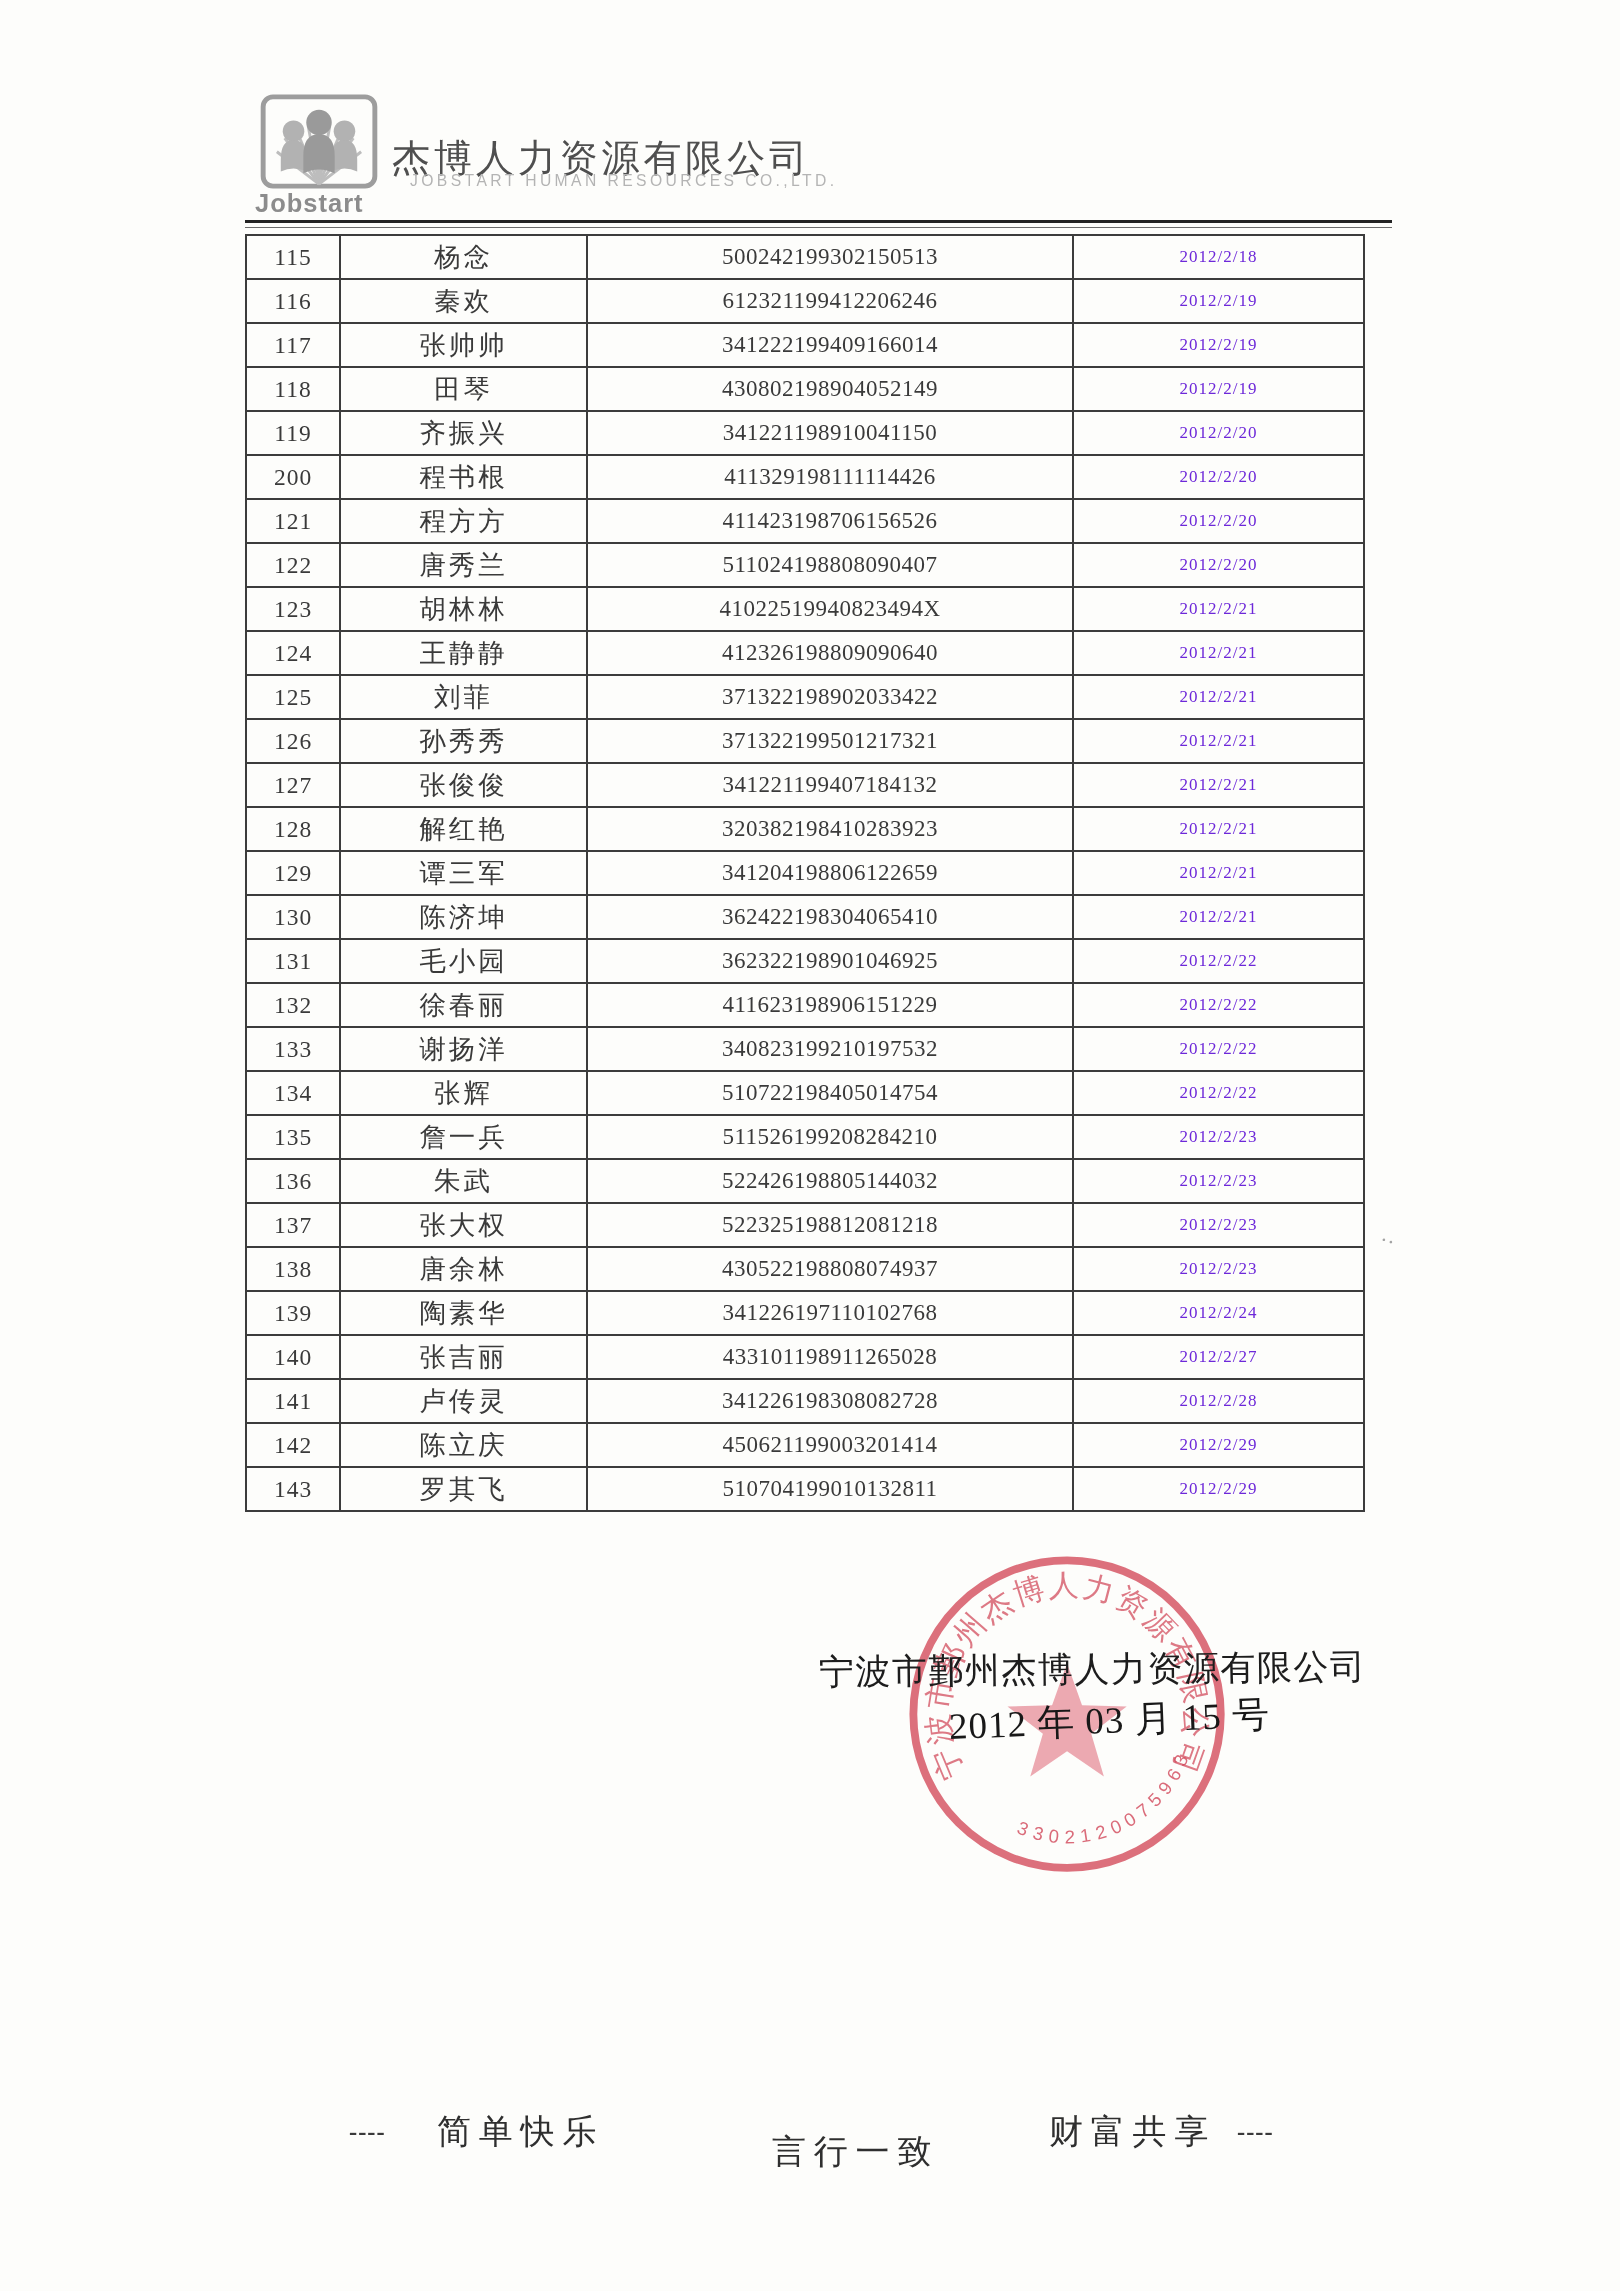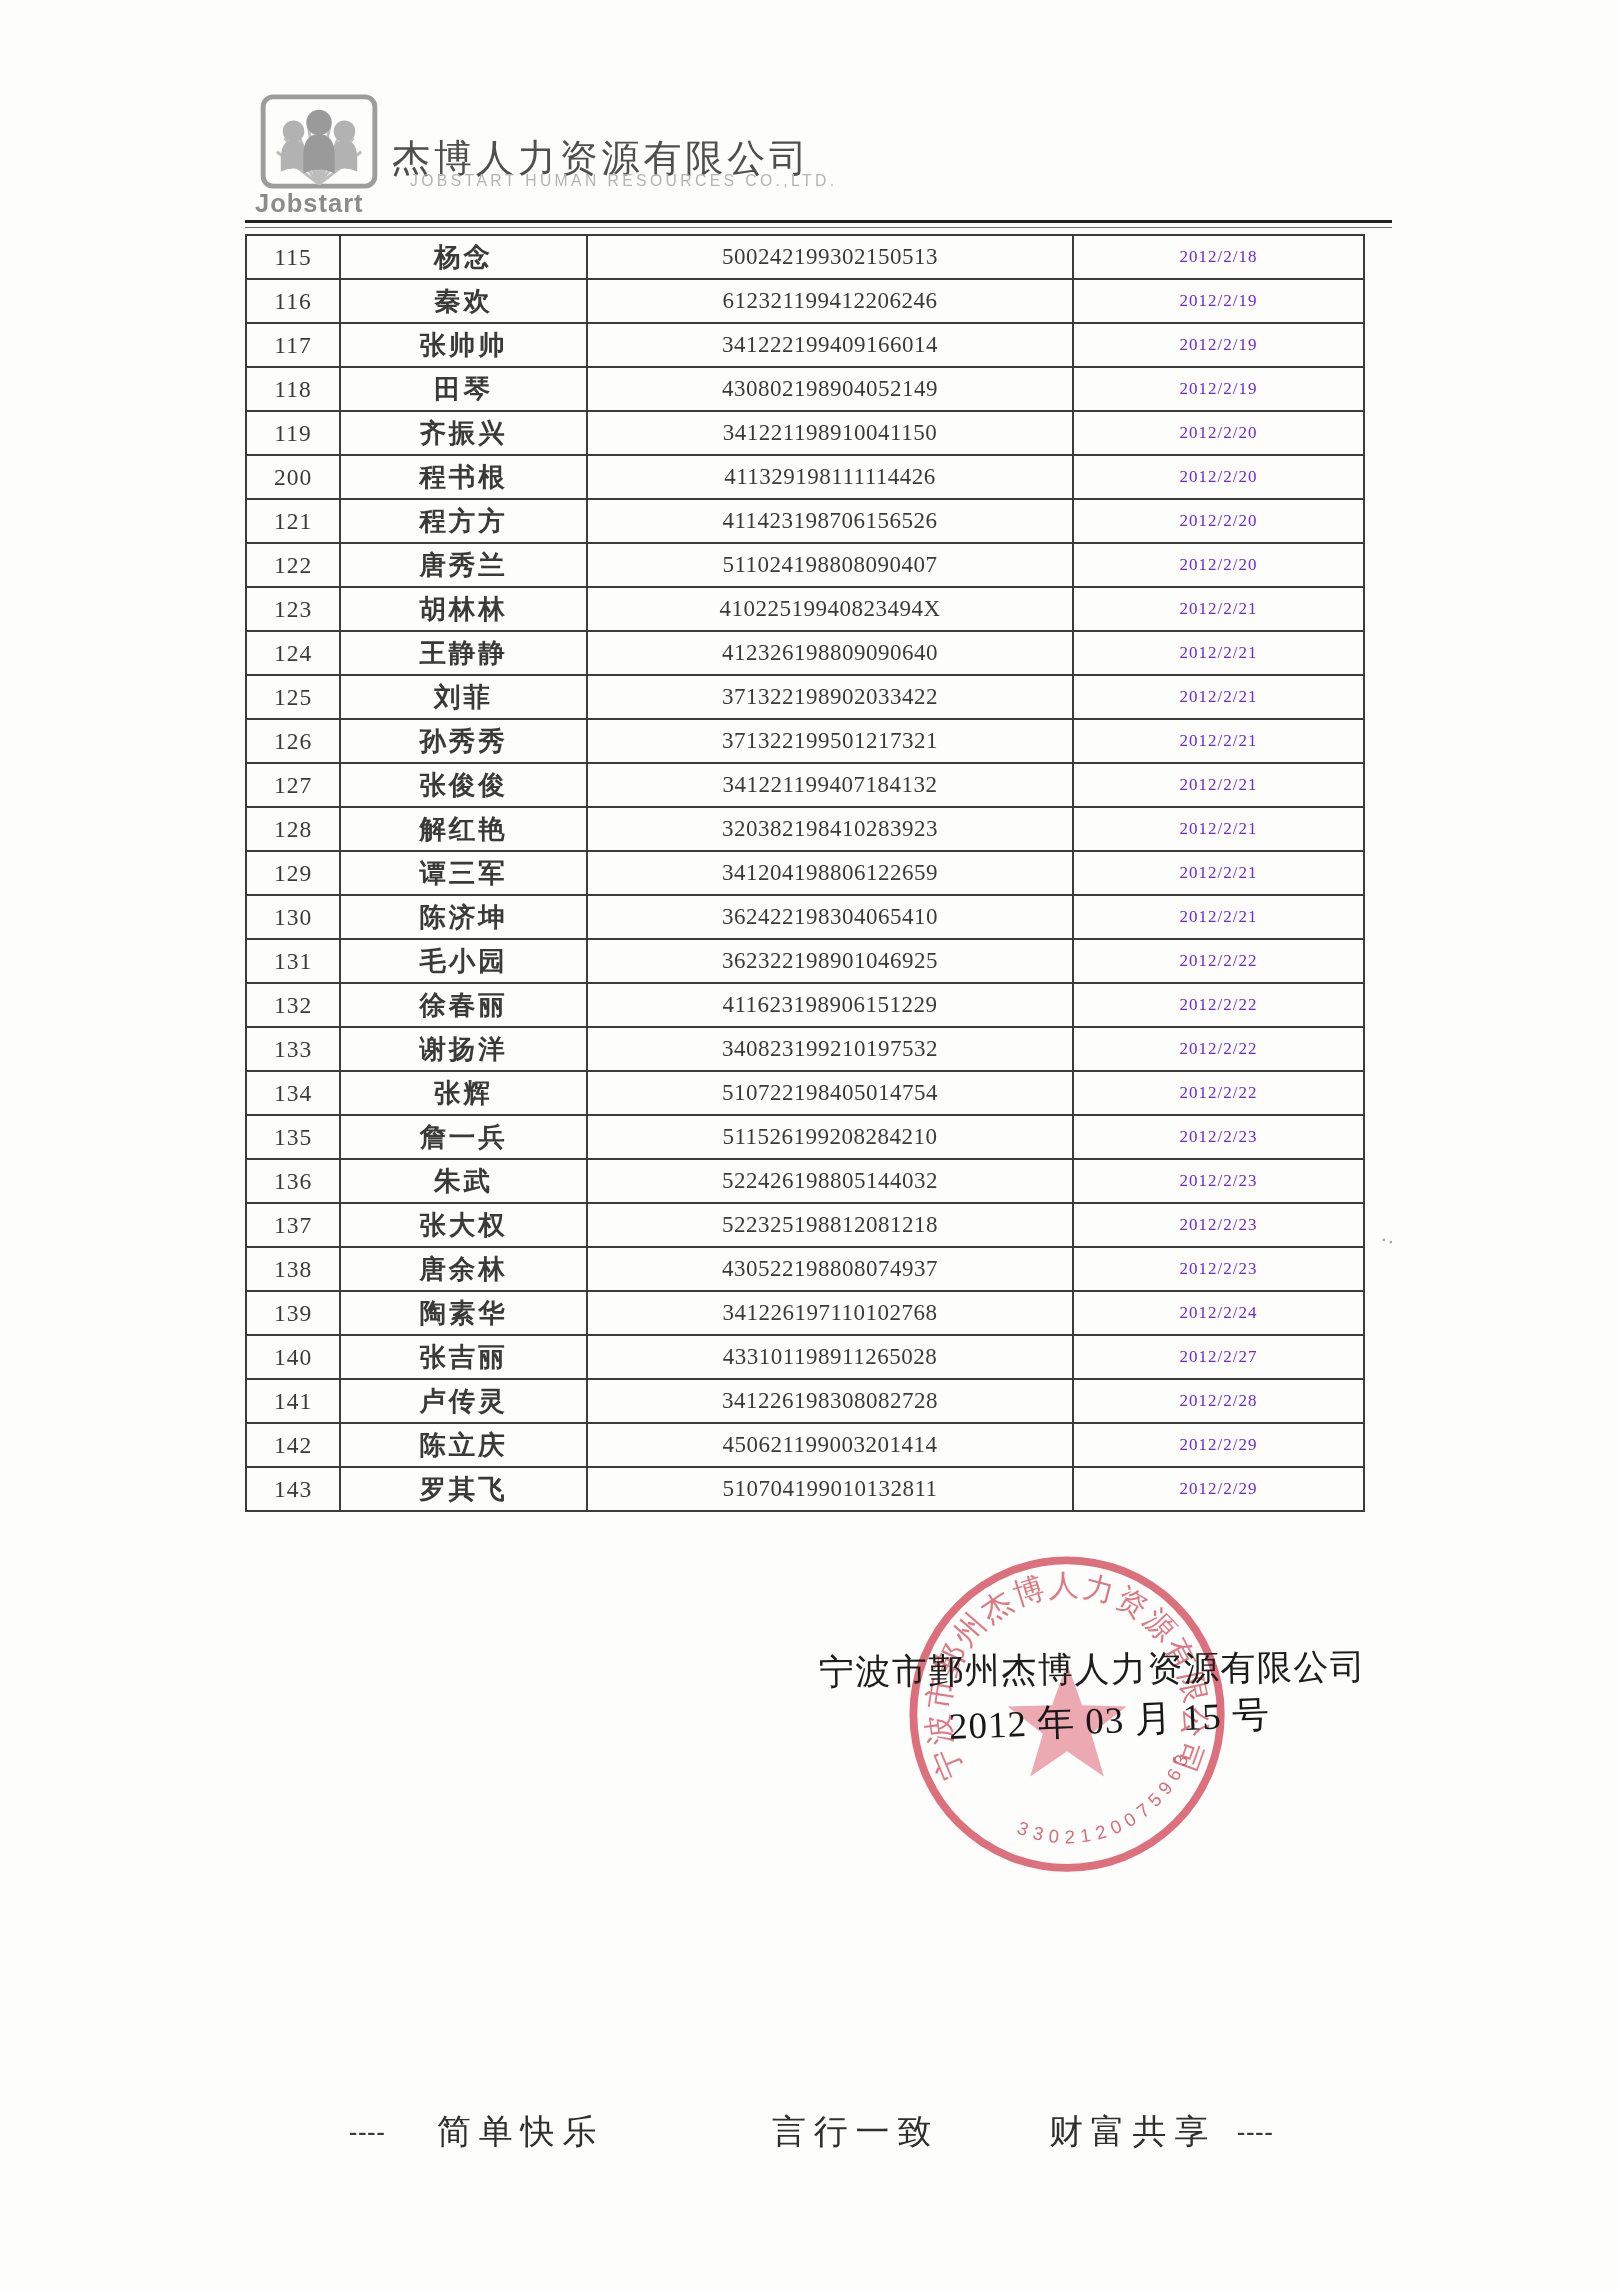--- a/index.html
+++ b/index.html
@@ -46,21 +46,21 @@
     text-align:center;vertical-align:middle;
     font-family:"Liberation Serif", serif;
     color:#3a3a3a;
     overflow:hidden;white-space:nowrap;
   }
   .roster col.c-no{width:94px;}
   .roster col.c-name{width:247px;}
   .roster col.c-id{width:486px;}
   .roster col.c-date{width:291px;}
   .roster td.no{font-size:23.5px;letter-spacing:1px;margin-left:40px;}
-  .roster td.name{font-size:26.5px;letter-spacing:2.9px;font-weight:bold;}
+  .roster td.name{font-size:26.5px;letter-spacing:2.9px;}
   .roster td.id{font-size:23px;letter-spacing:0.5px;margin-left:16px;}
   .roster td.date{font-size:17px;letter-spacing:1px;color:#6d28d9;}
   
   .seal-svg{position:absolute;left:884px;top:1534px;width:372px;height:372px;opacity:.93;}
   .stamp-company-line{
     position:absolute;left:819px;top:1649px;
     font-size:35px;color:#1d1d1d;letter-spacing:1.5px;white-space:nowrap;
     transform:rotate(-0.6deg);transform-origin:left center;
   }
   .stamp-date-line{
@@ -72,21 +72,21 @@
   .footer-item{
     position:absolute;top:2109px;
     font-size:34px;color:#2f2f2f;letter-spacing:7.8px;white-space:nowrap;
     font-family:"Liberation Serif", serif;
   }
   .footer-dash{
     position:absolute;top:2118px;
     font-size:24.5px;font-weight:bold;color:#3a3a3a;letter-spacing:1px;
     font-family:"Liberation Serif", serif;
   }
-  .f-d1{left:349px;} .f-p1{left:437px;} .f-p2{left:772px;}
+  .f-d1{left:349px;} .f-p1{left:437px;} .f-p2{left:772px;margin-top:20px;}
   .f-p3{left:1049px;} .f-d2{left:1237px;}
   
   .ink-artifact{
     position:absolute;left:1380px;top:1229px;
     font-size:21.6px;color:#a3a3a3;transform:rotate(18deg);
   }
 </style>
 </head>
 <body>
 

